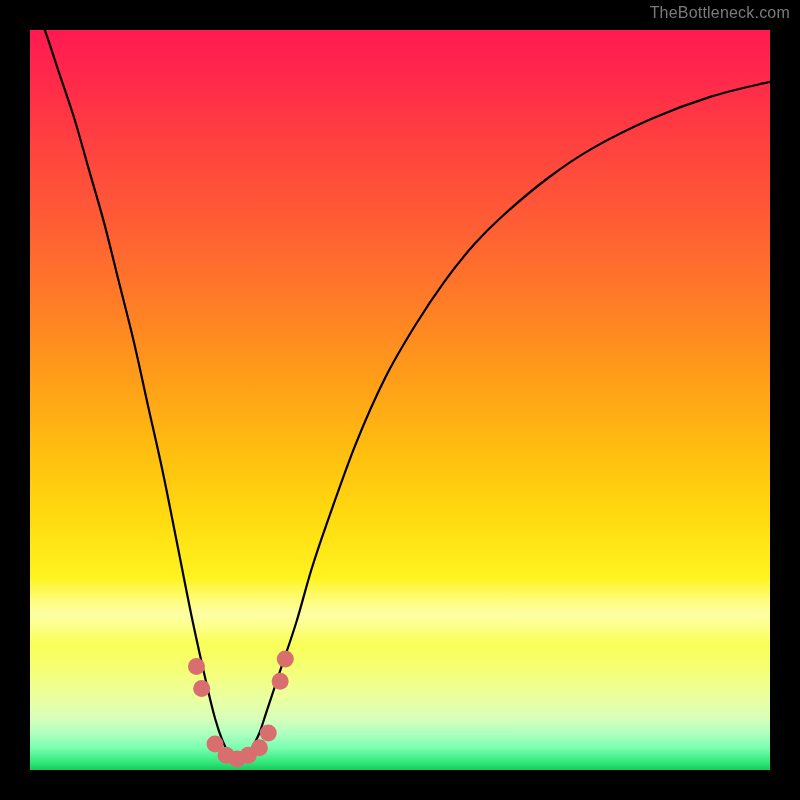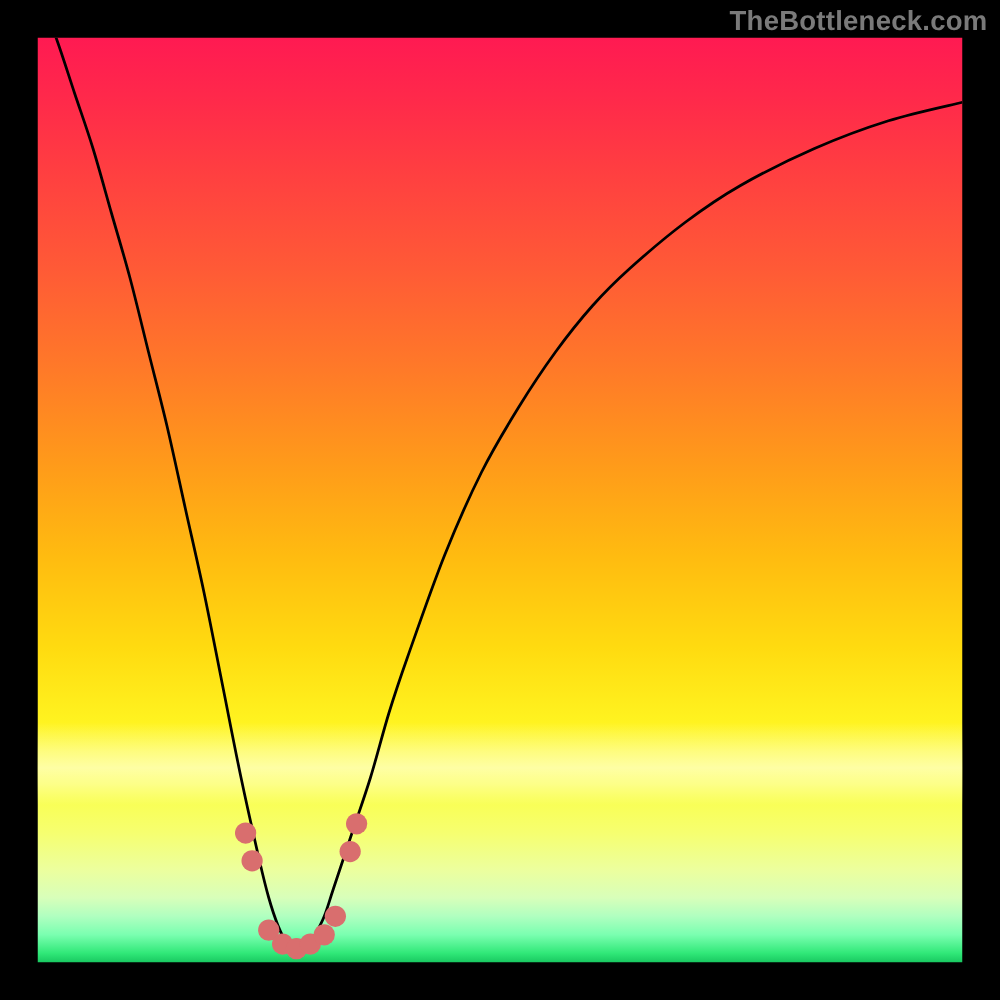--- a/index.html
+++ b/index.html
@@ -70,22 +70,22 @@
     position: absolute;
     inset: 0;
     width: 100%;
     height: 100%;
   }
   .watermark {
     position: absolute;
     top: 4px;
     right: 10px;
     color: #7a7a7a;
-    font-size: 22px;
-    font-weight: 700;
+    font-size: 16px;
+    font-weight: 400;
     letter-spacing: 0.2px;
     user-select: none;
   }
 </style>
 </head>
 <body>
 
 <div class="frame">
   <div class="plot-area">
     <div class="gradient"></div>

